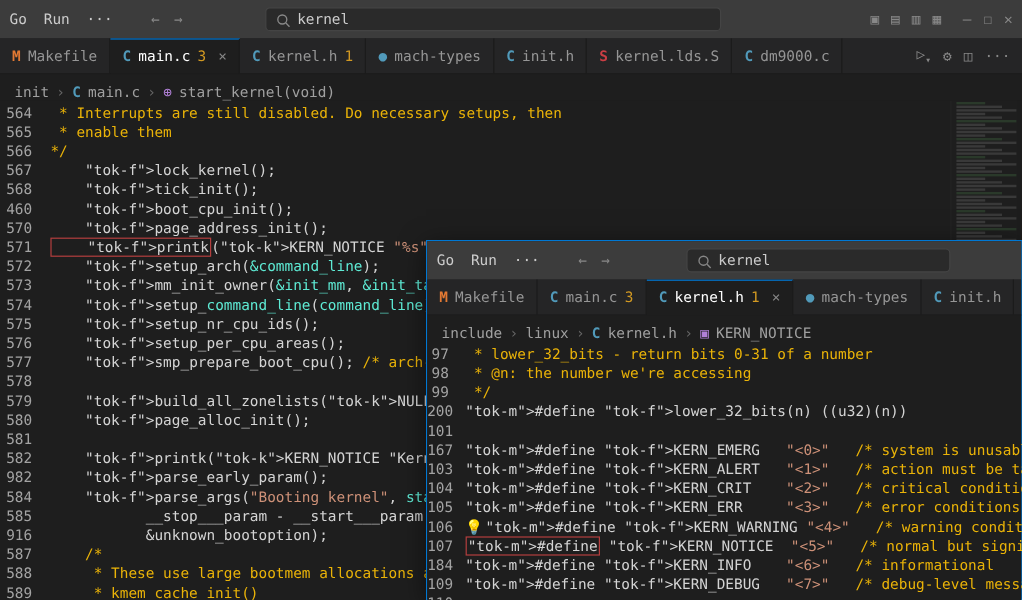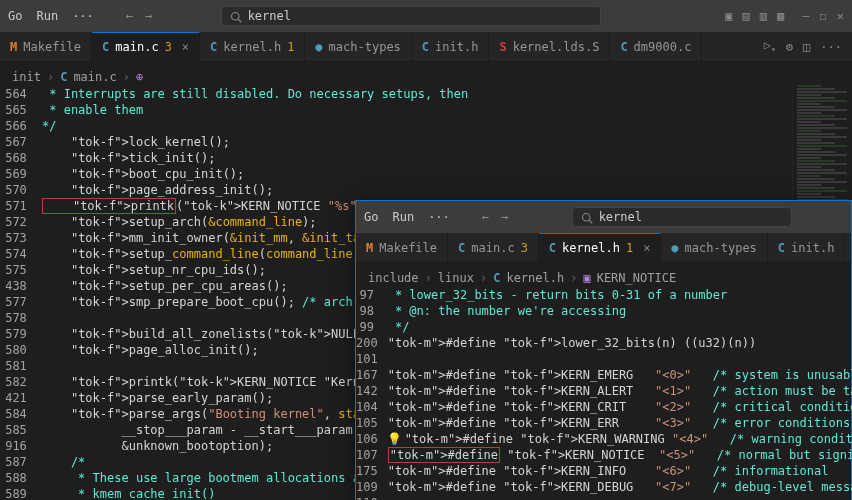--- a/index.html
+++ b/index.html
@@ -20,23 +20,23 @@
 .tab .badge{color:#d29922}
 .tab .close{color:#888;margin-left:4px}
 .tab-actions{margin-left:auto;display:flex;align-items:center;gap:10px;padding:0 10px;color:#888}
 .breadcrumb{height:22px;background:#1e1e1e;display:flex;align-items:flex-end;padding:0 12px;gap:6px;color:#a0a0a0;font-size:11px}
 .breadcrumb .sep{color:#666}
 .editor{display:flex;height:420px;background:#1e1e1e}
 .gutter{width:42px;text-align:center;padding-right:10px;color:#a3a3a3;font-family:Consolas,monospace;line-height:16px;padding-top:2px}
 .gutter div{height:16px}
 .code{flex:1;font-family:Consolas,monospace;line-height:16px;padding-top:2px;white-space:pre;color:#d4d4d4}
 .code div{height:16px}
-.tok-c{color:#5eead4}
+.tok-c{color:#eab308}
 .tok-s{color:#ce9178}
-.tok-v{color:#eab308}
+.tok-v{color:#5eead4}
 .hl-red{border:1px solid #b33e3e;padding:0 1px}
 .minimap{width:60px;background:#1e1e1e;opacity:0.45;border-left:1px solid #2a2a2a;position:relative;overflow:hidden}
 .minimap .ln{height:2px;margin:1px 4px;background:#5a5a5a}
 .minimap .ln.c{background:#3a5a3a}
 .minimap .ln.short{width:40%}
 .minimap .ln.med{width:65%}
 .minimap .ln.long{width:85%}
 .window2{position:absolute;left:355px;top:200px;width:497px;height:300px;background:#1e1e1e;border:1px solid #0078d4;box-shadow:0 4px 20px rgba(0,0,0,0.5)}
 .window2 .titlebar{background:#3c3c3c}
 .window2 .search{max-width:220px}
@@ -116,44 +116,45 @@
   </div>
 </div>
 
 <div class="breadcrumb">
   <span>init</span>
     <span class="sep">›</span>
   <span class="ico c" style="color:#519aba;font-weight:bold">C</span>
   <span>main.c</span>
     <span class="sep">›</span>
   <span style="color:#b180d7">⊕</span>
+  <span>start_kernel(void)</span>
 </div>
 
 <div class="editor">
   <div class="gutter" id="gutter1">
       <div>564</div>
       <div>565</div>
       <div>566</div>
       <div>567</div>
       <div>568</div>
-      <div>569</div>
+      <div>460</div>
       <div>570</div>
       <div>571</div>
       <div>572</div>
       <div>573</div>
       <div>574</div>
       <div>575</div>
-      <div>438</div>
+      <div>576</div>
       <div>577</div>
       <div>578</div>
       <div>579</div>
       <div>580</div>
       <div>581</div>
       <div>582</div>
-      <div>421</div>
+      <div>982</div>
       <div>584</div>
       <div>585</div>
       <div>916</div>
       <div>587</div>
       <div>588</div>
       <div>589</div>
       <div>590</div>
     </div>
   <div class="code" id="code1"><div><span class="tok-c"> * Interrupts are still disabled. Do necessary setups, then</span></div><div><span class="tok-c"> * enable them</span></div><div><span class="tok-c">*/</span></div><div>    <span class="&lt;span">"tok-f"</span>&gt;lock_kernel();</div><div>    <span class="&lt;span">"tok-f"</span>&gt;tick_init();</div><div>    <span class="&lt;span">"tok-f"</span>&gt;boot_cpu_init();</div><div>    <span class="&lt;span">"tok-f"</span>&gt;page_address_init();</div><div><span class="hl-red">    <span class="&lt;span">"tok-f"</span>&gt;printk</span>(<span class="&lt;span">"tok-k"</span>&gt;KERN_NOTICE <span class="tok-s">"%s"</span>, <span class="tok-v">linux_banner</span>);</div><div>    <span class="&lt;span">"tok-f"</span>&gt;setup_arch(<span class="tok-v">&amp;command_line</span>);</div><div>    <span class="&lt;span">"tok-f"</span>&gt;mm_init_owner(<span class="tok-v">&amp;init_mm</span>, <span class="tok-v">&amp;init_task</span>);</div><div>    <span class="&lt;span">"tok-f"</span>&gt;setup_<span class="tok-v">command_line</span>(<span class="tok-v">command_line</span>);</div><div>    <span class="&lt;span">"tok-f"</span>&gt;setup_nr_cpu_ids();</div><div>    <span class="&lt;span">"tok-f"</span>&gt;setup_per_cpu_areas();</div><div>    <span class="&lt;span">"tok-f"</span>&gt;smp_prepare_boot_cpu(); <span class="tok-c">/* arch-specific boo</span></div><div></div><div>    <span class="&lt;span">"tok-f"</span>&gt;build_all_zonelists(<span class="&lt;span">"tok-k"</span>&gt;NULL);</div><div>    <span class="&lt;span">"tok-f"</span>&gt;page_alloc_init();</div><div></div><div>    <span class="&lt;span">"tok-f"</span>&gt;printk(<span class="&lt;span">"tok-k"</span>&gt;KERN_NOTICE "Kernel command line: %s\</div><div>    <span class="&lt;span">"tok-f"</span>&gt;parse_early_param();</div><div>    <span class="&lt;span">"tok-f"</span>&gt;parse_args(<span class="tok-s">"Booting kernel"</span>, <span class="tok-v">static_command_</span></div><div>           __stop___param - __start___param,</div><div>           &amp;unknown_bootoption);</div><div><span class="tok-c">    /*</span></div><div><span class="tok-c">     * These use large bootmem allocations and m</span></div><div><span class="tok-c">     * kmem_cache_init()</span></div><div><span class="tok-c">     */</span></div></div>
   <div class="minimap" id="mm1">
@@ -278,24 +279,24 @@
     <span>KERN_NOTICE</span>
   </div>
   <div class="editor" style="height:218px">
     <div class="gutter" id="gutter2">
         <div>97</div>
         <div>98</div>
         <div>99</div>
         <div>200</div>
         <div>101</div>
         <div>167</div>
-        <div>142</div>
+        <div>103</div>
         <div>104</div>
         <div>105</div>
         <div>106</div>
         <div>107</div>
-        <div>175</div>
+        <div>184</div>
         <div>109</div>
         <div>110</div>
       </div>
     <div class="code" id="code2"><div><span class="tok-c"> * lower_32_bits - return bits 0-31 of a number</span></div><div><span class="tok-c"> * @n: the number we're accessing</span></div><div><span class="tok-c"> */</span></div><div><span class="&lt;span">"tok-m"</span>&gt;#define <span class="&lt;span">"tok-f"</span>&gt;lower_32_bits(n) ((u32)(n))</div><div></div><div><span class="&lt;span">"tok-m"</span>&gt;#define <span class="&lt;span">"tok-f"</span>&gt;KERN_EMERG   <span class="tok-s">"&lt;0&gt;"</span>   <span class="tok-c">/* system is unusable                   */</span></div><div><span class="&lt;span">"tok-m"</span>&gt;#define <span class="&lt;span">"tok-f"</span>&gt;KERN_ALERT   <span class="tok-s">"&lt;1&gt;"</span>   <span class="tok-c">/* action must be taken immediately */</span></div><div><span class="&lt;span">"tok-m"</span>&gt;#define <span class="&lt;span">"tok-f"</span>&gt;KERN_CRIT    <span class="tok-s">"&lt;2&gt;"</span>   <span class="tok-c">/* critical conditions              */</span></div><div><span class="&lt;span">"tok-m"</span>&gt;#define <span class="&lt;span">"tok-f"</span>&gt;KERN_ERR     <span class="tok-s">"&lt;3&gt;"</span>   <span class="tok-c">/* error conditions                 */</span></div><div><span class="lightbulb">💡</span><span class="&lt;span">"tok-m"</span>&gt;#define <span class="&lt;span">"tok-f"</span>&gt;KERN_WARNING <span class="tok-s">"&lt;4&gt;"</span>   <span class="tok-c">/* warning conditions               */</span></div><div><span class="hl-red"><span class="&lt;span">"tok-m"</span>&gt;#define</span> <span class="&lt;span">"tok-f"</span>&gt;KERN_NOTICE  <span class="tok-s">"&lt;5&gt;"</span>   <span class="tok-c">/* normal but significant condition */</span></div><div><span class="&lt;span">"tok-m"</span>&gt;#define <span class="&lt;span">"tok-f"</span>&gt;KERN_INFO    <span class="tok-s">"&lt;6&gt;"</span>   <span class="tok-c">/* informational                    */</span></div><div><span class="&lt;span">"tok-m"</span>&gt;#define <span class="&lt;span">"tok-f"</span>&gt;KERN_DEBUG   <span class="tok-s">"&lt;7&gt;"</span>   <span class="tok-c">/* debug-level messages             */</span></div><div></div></div>
   </div>
 </div>
 
 </body></html>

